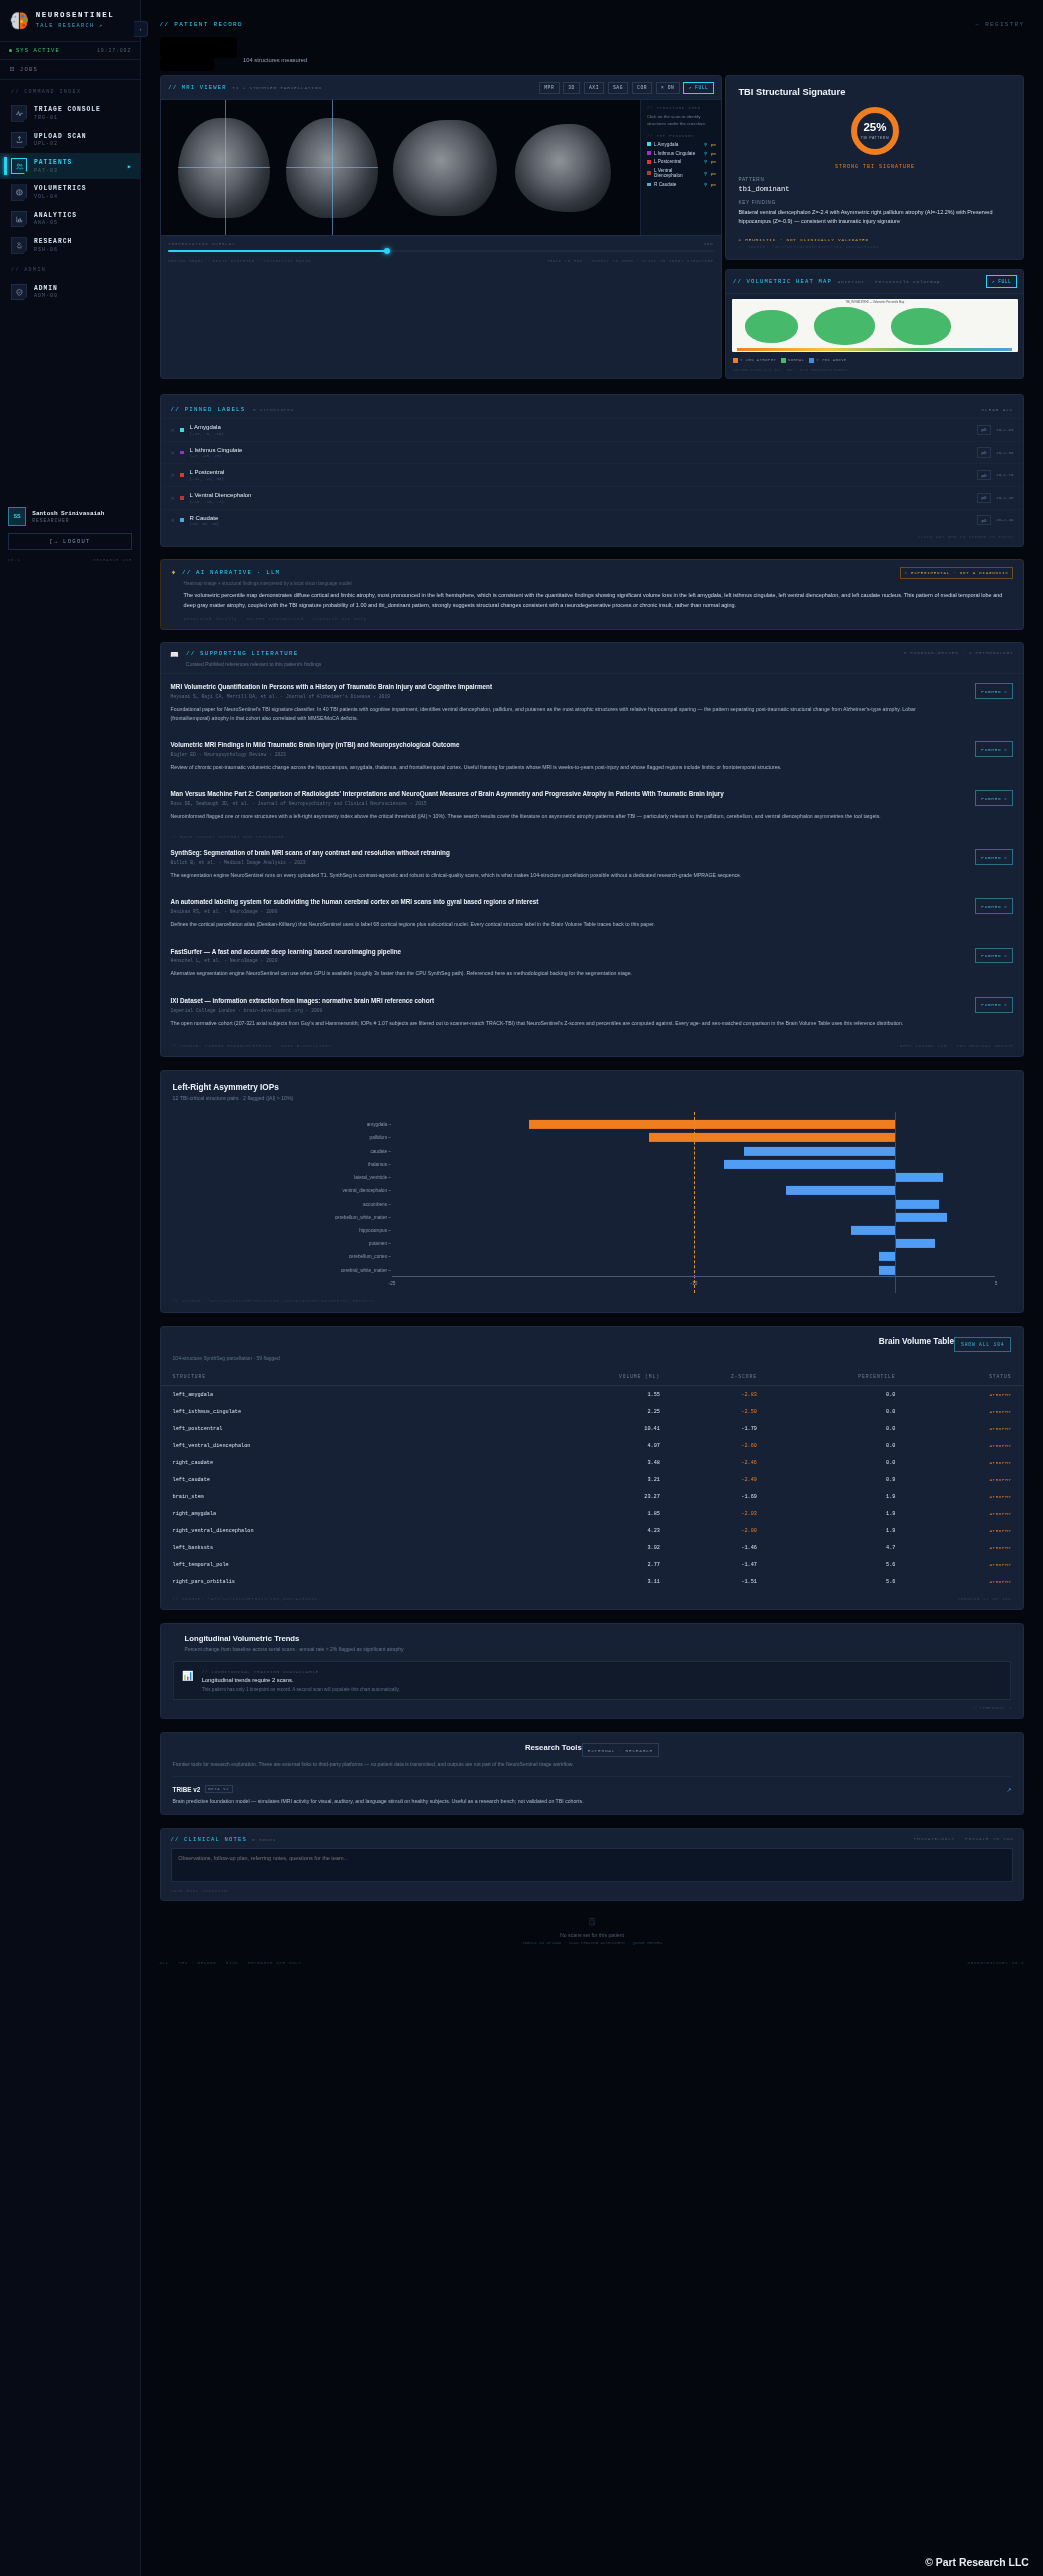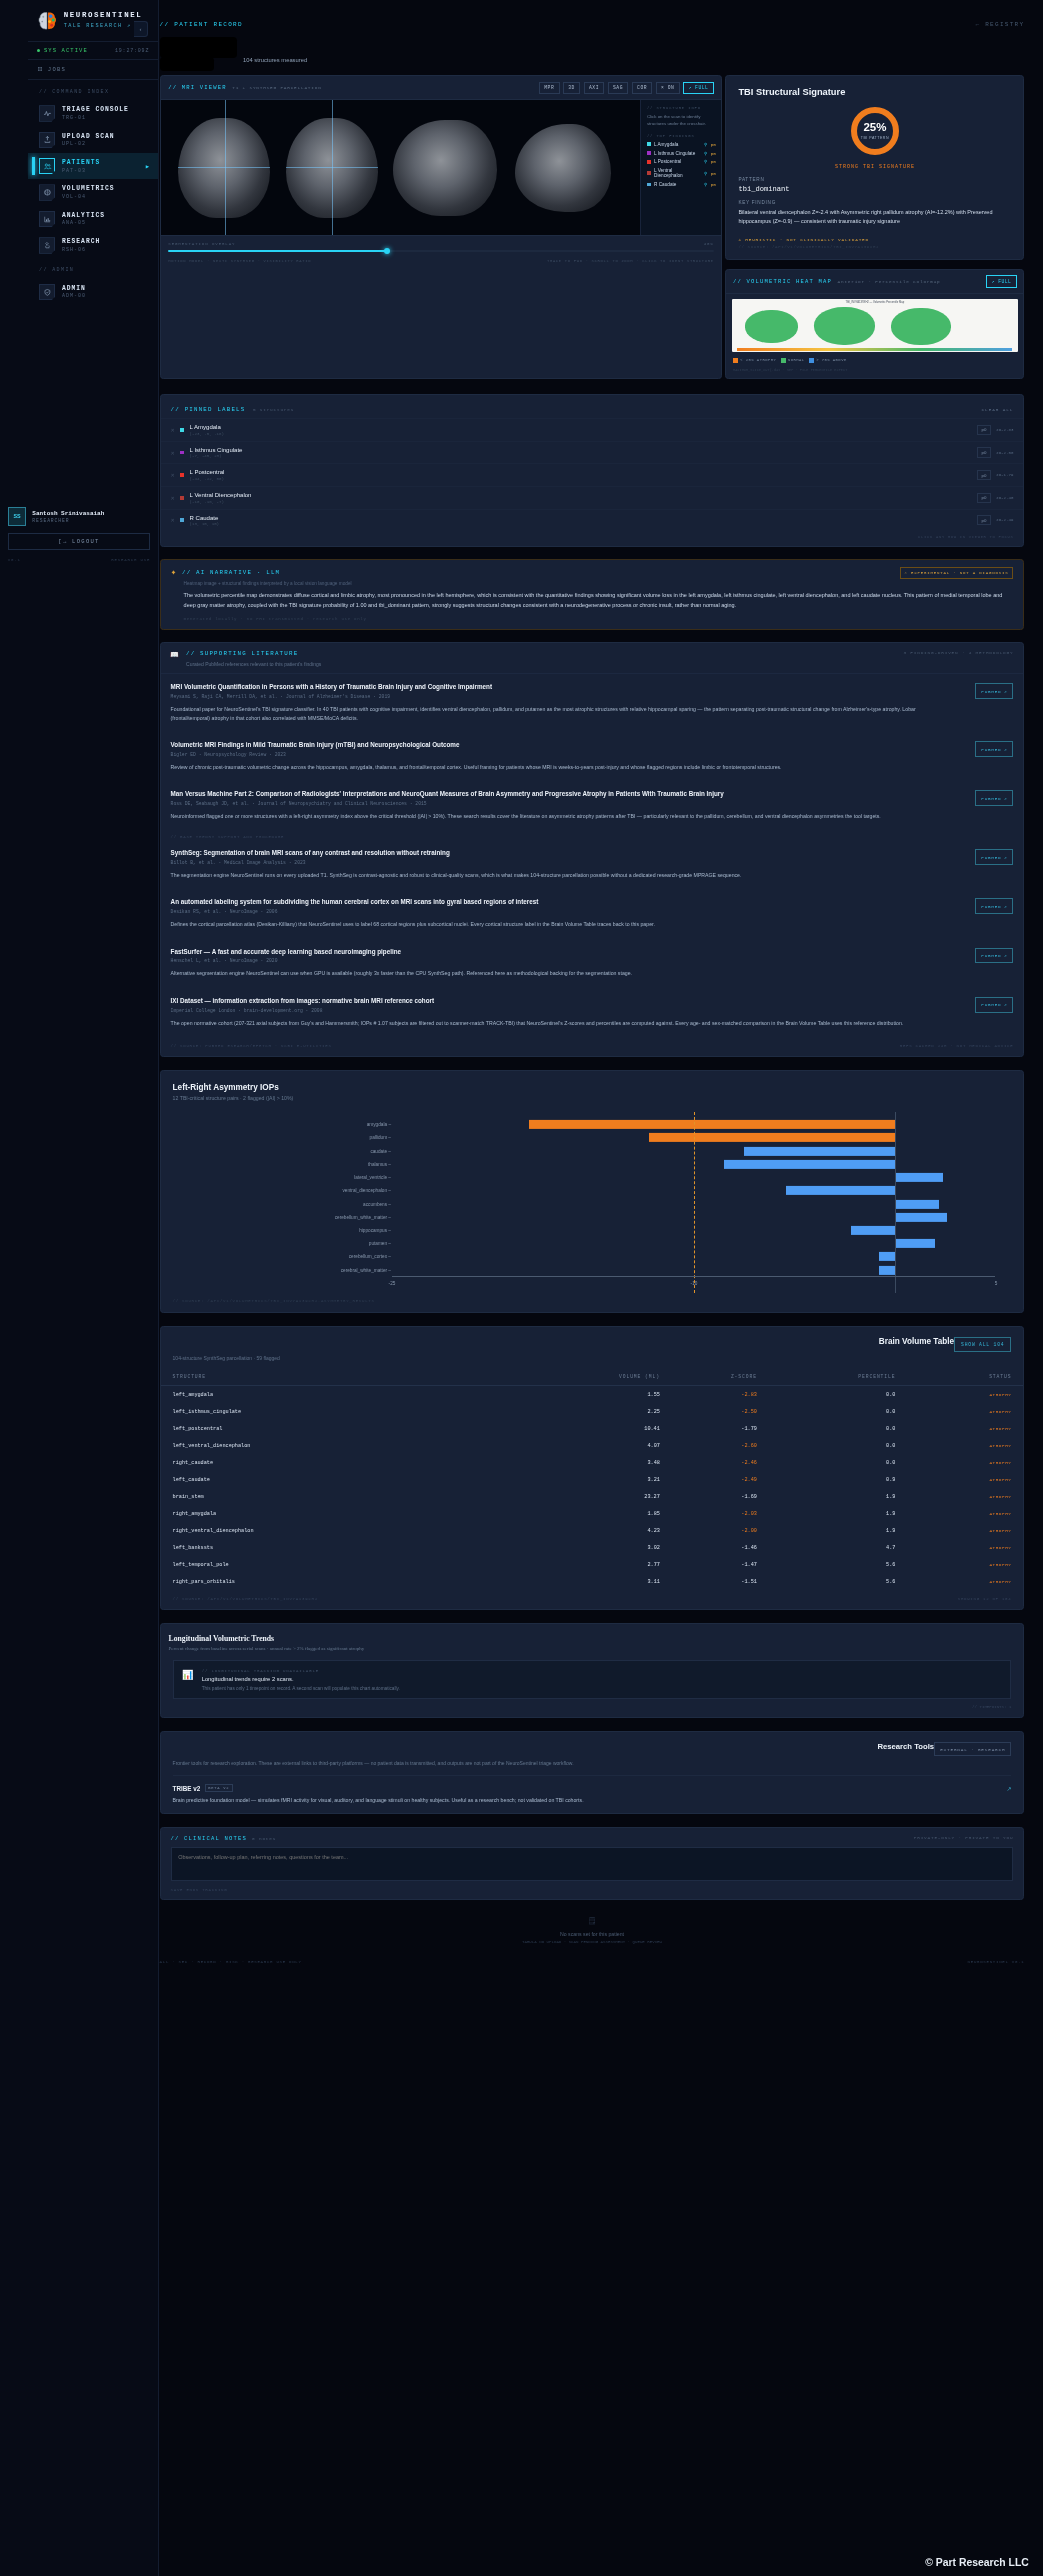--- a/index.html
+++ b/index.html
@@ -7,22 +7,22 @@
   body {
     width:1043px; min-height:2576px;
     font-family:"Liberation Sans", sans-serif;
     color:#c9d4e4;
     position:relative;
     overflow-x:hidden;
   }
 
   
   #sidebar{
-    position:absolute; left:0; top:0; width:159px; height:2576px;
-    background:#070b16; border-right:0.5px solid #141d30;padding-left:28px;
+    position:absolute; left:0; top:0; width:141px; height:2576px;
+    background:#070b16; border-right:0.5px solid #141d30;
   }
   .sb-brand{ display:flex; align-items:flex-start; gap:6px; padding:11px 8.8px 10px 8.8px; border-bottom:0.5px solid #141d30;}
   .brain-logo{ width:21px; height:20px; flex:none; position:relative; filter:saturate(1.2); }
   .sb-title{ font-family:"Liberation Mono",monospace; font-size:7.4px; font-weight:bold; letter-spacing:1.6px; color:#eaf2ff; }
   .sb-sub{ font-family:"Liberation Mono",monospace; font-size:5.2px; letter-spacing:1.4px; color:#3fa9c9; margin-top:3.3px; }
   .collapse-tab{ position:absolute; left:134px; top:21px; width:14.2px; height:16.4px; background:#0d1628;
      border:0.5px solid #1b2840; border-left:none; border-radius:0 3.3px 3.3px 0; color:#6d8099; font-size:6px;
      display:flex; align-items:center; justify-content:center; }
 
   .sb-status{ display:flex; align-items:center; justify-content:space-between;
@@ -849,37 +849,37 @@
           </tr>
     </tbody>
       </table>
     <div class="vt-foot">
       <span>// SOURCE: /API/V1/VOLUMETRICS/TBI_INVYA139XH2</span>
       <span>SHOWING 12 OF 104</span>
     </div>
   </div>
 
   <div class="panel" style="margin:13px 18.6px 0 18.6px; padding:10px 0 8.8px 0;">
-    <div style="padding:0 8px;font-family:Liberation Serif, serif;">
+    <div style="padding:0 24px;">
       <div class="lg-title">Longitudinal Volumetric Trends</div>
       <div class="lg-sub">Percent change from baseline across serial scans · annual rate &gt; 2% flagged as significant atrophy</div>
     </div>
     <div class="lg-box">
       <span style="color:#3b4b63;font-size:9.3px;">📊</span>
       <div>
         <div class="lg-tag">// LONGITUDINAL TRACKING UNAVAILABLE</div>
         <div class="lg-msg">Longitudinal trends require 2 scans.</div>
         <div class="lg-note">This patient has only 1 timepoint on record. A second scan will populate this chart automatically.</div>
       </div>
     </div>
     <div style="text-align:right;padding:5.5px 12px 0 12px;font-family:'Liberation Mono',monospace;font-size:4.1px;color:#33415a;">// TIMEPOINTS: 1</div>
   </div>
 
   <div class="panel" style="margin:13px 18.6px 0 18.6px; padding:10px 0 10px 0;">
-    <div style="display:flex;justify-content:flex-end;padding:0 12px;">
+    <div style="display:flex;justify-content:center;padding:0 12px;">
       <div class="rt-title">Research Tools</div>
       <div class="ext-badge">EXTERNAL · RESEARCH</div>
     </div>
     <div class="rt-sub" style="padding:0 12px;margin-top:4.4px;">Frontier tools for research exploration. These are external links to third-party platforms — no patient data is transmitted, and outputs are not part of the NeuroSentinel triage workflow.</div>
     <div class="tool-row">
       <div style="display:flex;justify-content:space-between;align-items:center;">
         <div style="display:flex;align-items:center;">
           <span class="tool-n">TRIBE v2</span>
           <span class="beta">BETA v2</span>
         </div>

